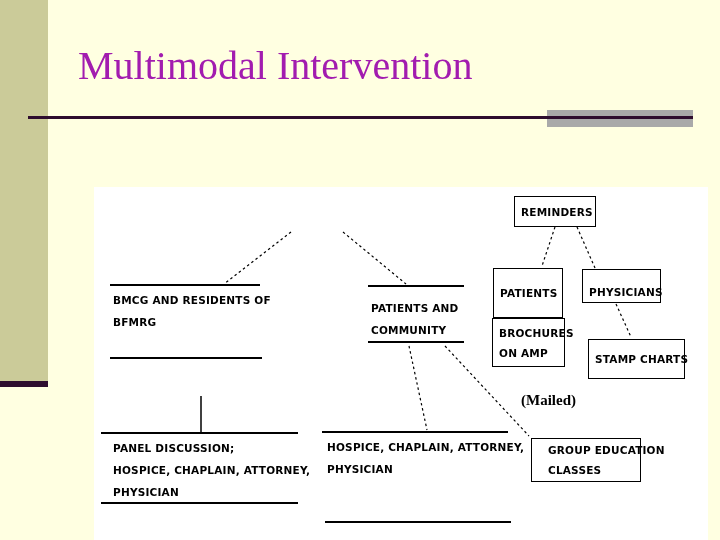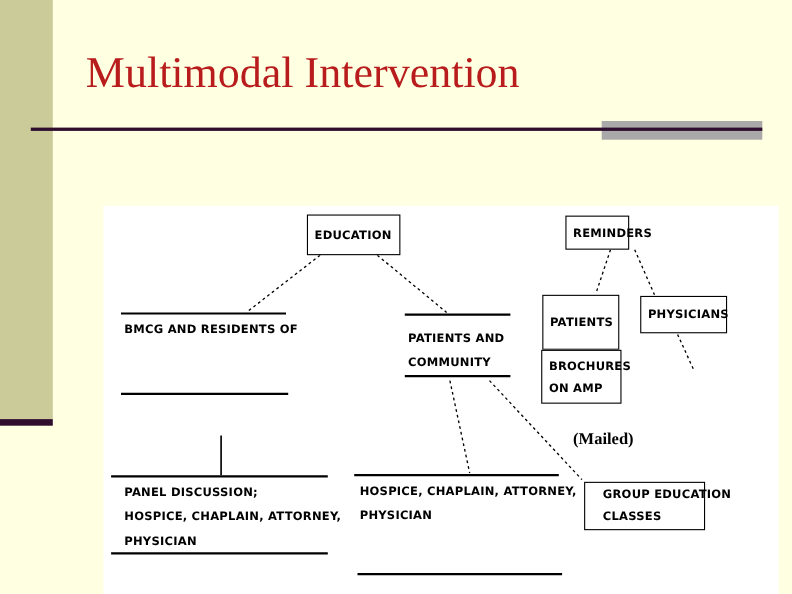--- a/index.html
+++ b/index.html
@@ -6,21 +6,21 @@
   .slide {
     position:relative; width:720px; height:540px;
     background:#ffffe1; overflow:hidden;
     font-family:"Liberation Sans", sans-serif;
   }
   .left-bar { position:absolute; left:0; top:0; width:48px; height:381px; background:#cbcb99; }
   .left-bar-cap { position:absolute; left:0; top:381px; width:48px; height:6px; background:#2e0d2e; }
   .title {
     position:absolute; left:78px; top:44px; width:600px;
     font-family:"Liberation Serif", serif; font-size:40px; line-height:44px;
-    color:#b91c1c; white-space:nowrap;
+    color:#a21caf; white-space:nowrap;
   }
   .rule-gray { position:absolute; left:547px; top:110px; width:146px; height:17px; background:#a9a9a9; }
   .rule-dark { position:absolute; left:28px; top:116px; width:665px; height:3px; background:#2e0d2e; }
   .panel { position:absolute; left:94px; top:187px; width:614px; height:353px; background:#ffffff; }
   .lines-svg { position:absolute; left:0; top:0; width:720px; height:540px; pointer-events:none; }
   .dbox {
     position:absolute; border:1.5px solid #000; background:#fff;
     display:flex; flex-direction:column; justify-content:center;
     font-family:"DejaVu Sans", sans-serif; font-weight:700; font-size:10.5px;
     color:#000; letter-spacing:0.2px; line-height:20px; padding-left:6px;
@@ -70,49 +70,50 @@
       <line x1="343" y1="232" x2="406" y2="284"></line>
       <line x1="555" y1="227" x2="542" y2="266"></line>
       <line x1="577" y1="227" x2="595" y2="268"></line>
       <line x1="531" y1="303" x2="547" y2="336"></line>
       <line x1="616" y1="304" x2="631" y2="337"></line>
       <line x1="409" y1="346" x2="427" y2="430"></line>
       <line x1="445" y1="346" x2="529" y2="436"></line>
     </g>
   </svg>
 
-  <div class="dbox" style="left:279px; top:195px; width:85px; height:37px;">
-    <div>EDUCATION</div>
-  </div>
 
-  <div class="dbox" style="left:514px; top:196px; width:58px; height:31px;">
+  <div class="dbox" style="left:514px; top:196px; width:82px; height:31px;">
     <div>REMINDERS</div>
   </div>
 
   <div class="dbox" style="left:493px; top:268px; width:70px; height:50px;">
     <div>PATIENTS</div>
   </div>
 
-  <div class="dbox" style="left:582px; top:269px; width:79px; height:34px;">
+  <div class="dbox" style="left:582px; top:269px; width:79px; height:34px;justify-content:flex-end;">
     <div>PHYSICIANS</div>
   </div>
 
   <div class="dbox" style="left:492px; top:318px; width:73px; height:49px;">
     <div>BROCHURES</div>
     <div>ON AMP</div>
   </div>
 
+  <div class="dbox" style="left:588px; top:339px; width:97px; height:40px;">
+    <div>STAMP CHARTS</div>
+  </div>
 
   <div class="dbox" style="left:531px; top:438px; width:110px; height:44px; padding-left:16px;">
     <div>GROUP EDUCATION</div>
     <div>CLASSES</div>
   </div>
 
   <div class="tblock" style="left:113px; top:289px;">
     <div>BMCG AND RESIDENTS OF</div>
+    <div>BFMRG</div>
   </div>
 
   <div class="tblock" style="left:371px; top:297px;">
     <div>PATIENTS AND</div>
     <div>COMMUNITY</div>
   </div>
 
   <div class="tblock" style="left:113px; top:437px;">
     <div>PANEL DISCUSSION;</div>
     <div>HOSPICE, CHAPLAIN, ATTORNEY,</div>

